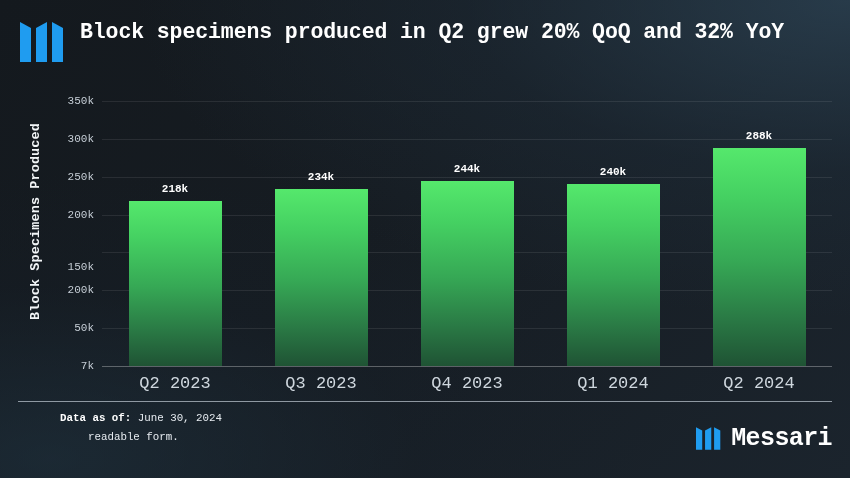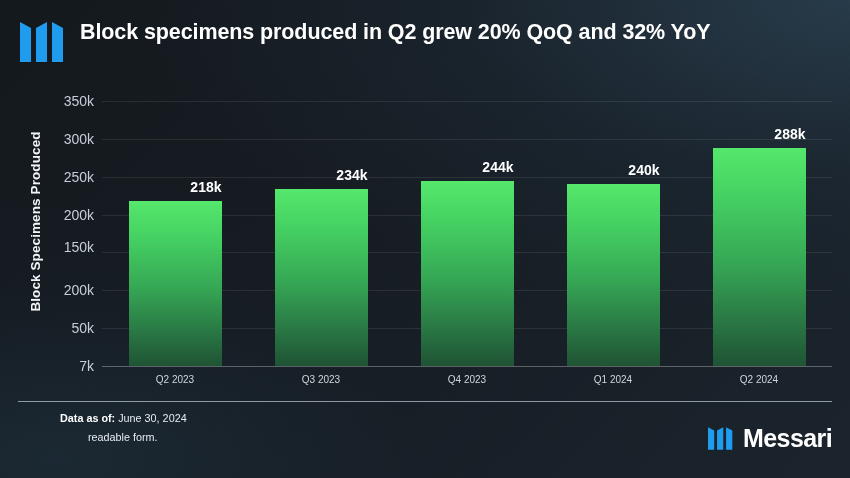--- a/index.html
+++ b/index.html
@@ -5,21 +5,21 @@
   html, body {
     margin: 0;
     padding: 0;
     background: #0d1117;
   }
   #page {
     position: relative;
     width: 850px;
     height: 478px;
     overflow: hidden;
-    font-family: Liberation Sans, sans-serif;
+    font-family: Liberation Mono, monospace;
     background:
       radial-gradient(120% 95% at 100% 0%, rgba(46,70,88,0.72) 0%, rgba(32,48,62,0.38) 38%, rgba(20,28,36,0.0) 70%),
       radial-gradient(95% 80% at 6% 96%, rgba(32,52,66,0.55) 0%, rgba(22,32,42,0.22) 45%, rgba(17,22,28,0.0) 75%),
       linear-gradient(135deg, #14191e 0%, #161c22 45%, #1b242d 100%);
     color: #ffffff;
     -webkit-font-smoothing: antialiased;
   }
 
   
   #header {
@@ -82,49 +82,49 @@
     width: 730px;
     height: 1px;
     background: rgba(255,255,255,0.085);
   }
   .gridline.baseline { background: rgba(255,255,255,0.30); }
   .ytick {
     position: absolute;
     right: 8px;
     width: 60px;
     text-align: right;
-    font-size: 14px;
+    font-size: 11px;
     color: #c6ced6;
     transform: translateY(-50%);
   }
   #ytick-layer {
     position: absolute;
     left: 32px;
     top: 19px;
     width: 70px;
     height: 265px;
   }
   .bar {
     position: absolute;
     bottom: 0;
     background: linear-gradient(180deg, #55e86c 0%, #45d162 22%, #36a855 52%, #2a7a45 78%, #1f5334 100%);
   }
   .bar-value {
     position: absolute;
-    font-size: 14px;
-    font-weight: bold;
-    color: #ffffff;
-    text-align: right;
+    font-size: 11px;
+    font-weight: bold;
+    color: #ffffff;
+    text-align: center;
     transform: translateY(-100%);
     white-space: nowrap;
   }
   .xtick {
     position: absolute;
     top: 292px;
-    font-size: 10px;
+    font-size: 17px;
     color: #cfd7de;
     text-align: center;
     white-space: nowrap;
   }
 
   
   #footer-divider {
     position: absolute;
     left: 18px; top: 401px;
     width: 814px; height: 1px;
@@ -173,21 +173,21 @@
     </div>
     <div id="title">Block specimens produced in Q2 grew 20% QoQ and 32% YoY</div>
   </div>
 
   <div id="chart-region">
     <div id="y-axis-title">Block Specimens Produced</div>
     <div id="ytick-layer">
         <div class="ytick" style="top: 265px;">7k</div>
         <div class="ytick" style="top: 227.143px;">50k</div>
         <div class="ytick" style="top: 189.286px;">200k</div>
-        <div class="ytick" style="top: 146px;">150k</div>
+        <div class="ytick" style="top: 166px;">150k</div>
         <div class="ytick" style="top: 113.571px;">200k</div>
         <div class="ytick" style="top: 75.7143px;">250k</div>
         <div class="ytick" style="top: 37.8571px;">300k</div>
         <div class="ytick" style="top: 0px;">350k</div>
       </div>
     <div id="plot">
         <div class="gridline baseline" style="top: 265px;"></div>
         <div class="gridline" style="top: 227.143px;"></div>
         <div class="gridline" style="top: 189.286px;"></div>
         <div class="gridline" style="top: 151.429px;"></div>

